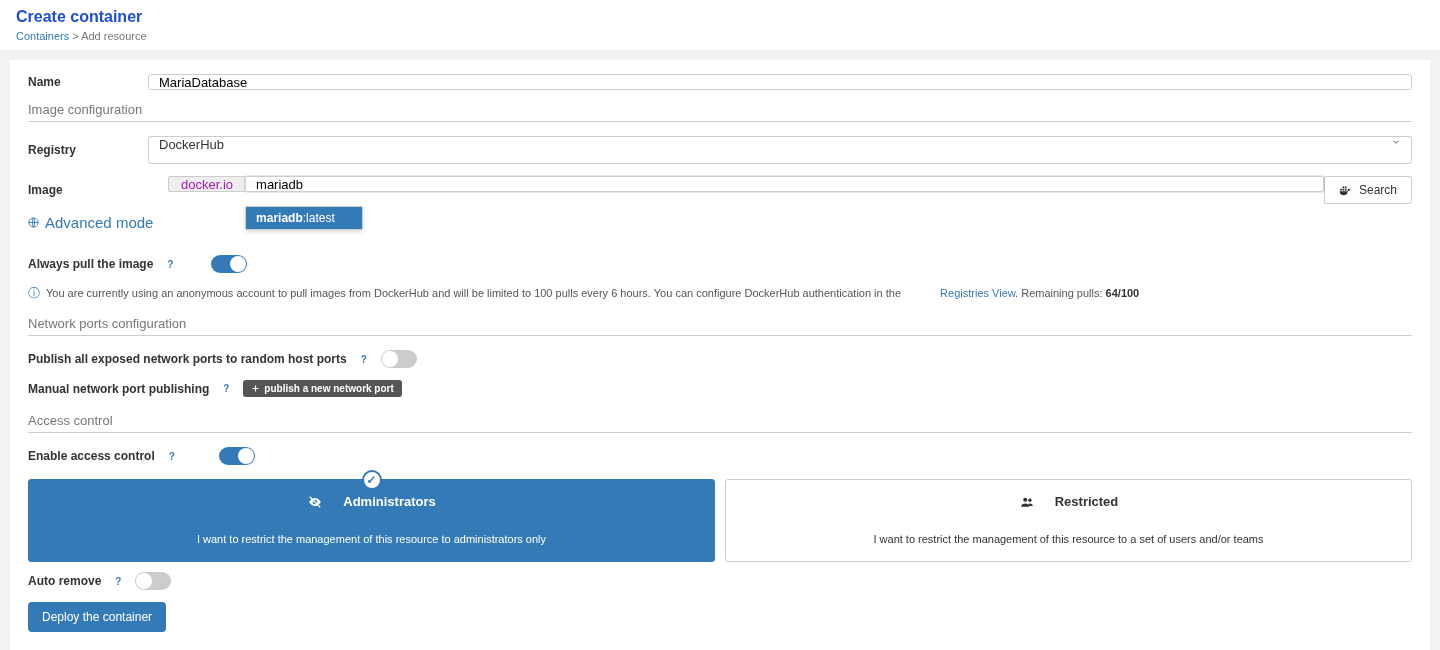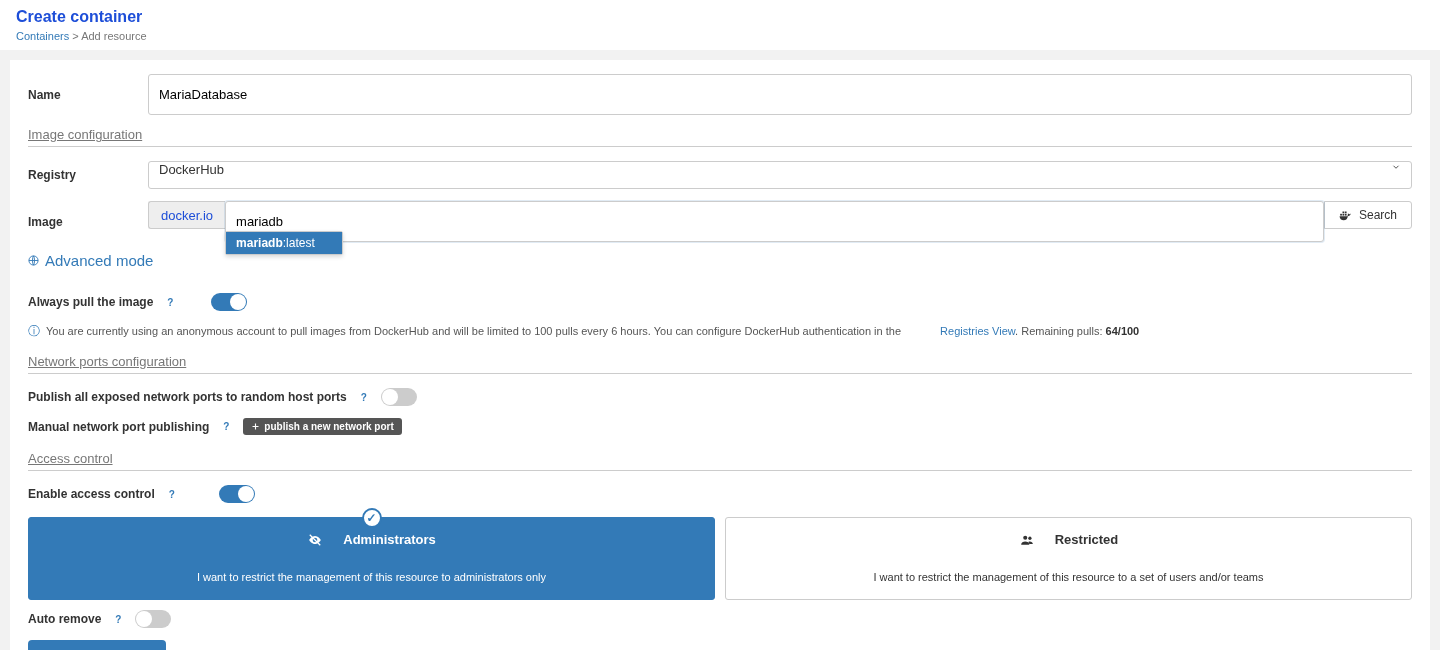--- a/index.html
+++ b/index.html
@@ -11,25 +11,25 @@
 .breadcrumb .sep, .breadcrumb .current { color: #777; }
 .header-right { text-align: right; }
 .user-row { display: flex; align-items: center; justify-content: flex-end; gap: 4px; font-weight: 600; font-size: 14px; }
 .user-links { font-size: 11px; margin-top: 2px; }
 .user-links a { color: #337ab7; text-decoration: underline; margin-left: 6px; }
 .user-links .logout { color: #c9302c; }
 .panel { background: #fff; margin: 10px; padding: 14px 18px 24px; }
 .form-row { display: flex; align-items: center; margin-bottom: 12px; position: relative; }
 .form-label { width: 120px; font-size: 12px; font-weight: 600; color: #333; }
 .form-field { flex: 1; }
-input[type=text] { width: 100%; height: 41px; border: 1px solid #ccc; border-radius: 3px; padding: 0 10px; font-size: 13px; outline: none; }
-.section-head { font-size: 13px; color: #777; border-bottom: 1px solid #ccc; padding-bottom: 4px; margin: 10px 0 14px; text-decoration: underline; }
+input[type=text] { width: 100%; height: 16px; border: 1px solid #ccc; border-radius: 3px; padding: 0 10px; font-size: 13px; outline: none; }
+.section-head { font-size: 13px; color: #777; border-bottom: 1px solid #ccc; padding-bottom: 4px; margin: 10px 0 14px; }
 .registry-select { flex: 1; height: 28px; border: 1px solid #ccc; border-radius: 3px; padding: 0 10px; display: flex; justify-content: space-between; background: #fff; }
 .image-row { display: flex; align-items: stretch; gap: 0; position: relative; }
-.image-prefix { background: #eee; border: 1px solid #ccc; border-right: none; border-radius: 3px 0 0 3px; padding: 0 12px; display: flex; align-items: center; color: #1d4ed8; font-size: 13px; height: 28px; }
+.image-prefix { background: #eee; border: 1px solid #ccc; border-right: none; border-radius: 3px 0 0 3px; padding: 0 12px; display: flex; align-items: center; color: #a21caf; font-size: 13px; height: 16px; margin-left: 20px; }
 .image-input-wrap { flex: 1; position: relative; }
 .image-input { border-radius: 0; border-right: none; border-color: #337ab7; box-shadow: 0 0 0 1px rgba(51,122,183,0.15); }
 .image-search-btn { background: #fff; border: 1px solid #ccc; border-radius: 0 3px 3px 0; padding: 0 14px; display: flex; align-items: center; gap: 6px; cursor: pointer; font-size: 12px; color: #333; height: 28px; }
 .autocomplete { position: absolute; top: 30px; left: 0; background: #fff; border: 1px solid #ccc; border-radius: 2px; box-shadow: 0 2px 4px rgba(0,0,0,0.15); z-index: 10; min-width: 118px; }
 .autocomplete-item { background: #337ab7; color: #fff; padding: 4px 10px; font-size: 12px; cursor: pointer; display: flex; gap: 0; }
 .autocomplete-item .bold { font-weight: 700; }
 .autocomplete-item .rest { font-weight: 400; }
 .advanced-link { color: #337ab7; font-size: 15px; cursor: pointer; display: inline-flex; align-items: center; gap: 6px; margin-left: 0; }
 .advanced-link-wrap { margin-top: -2px; margin-bottom: 12px; }
 .inline-row { display: flex; align-items: center; gap: 10px; margin-bottom: 12px; font-size: 12px; font-weight: 600; }

